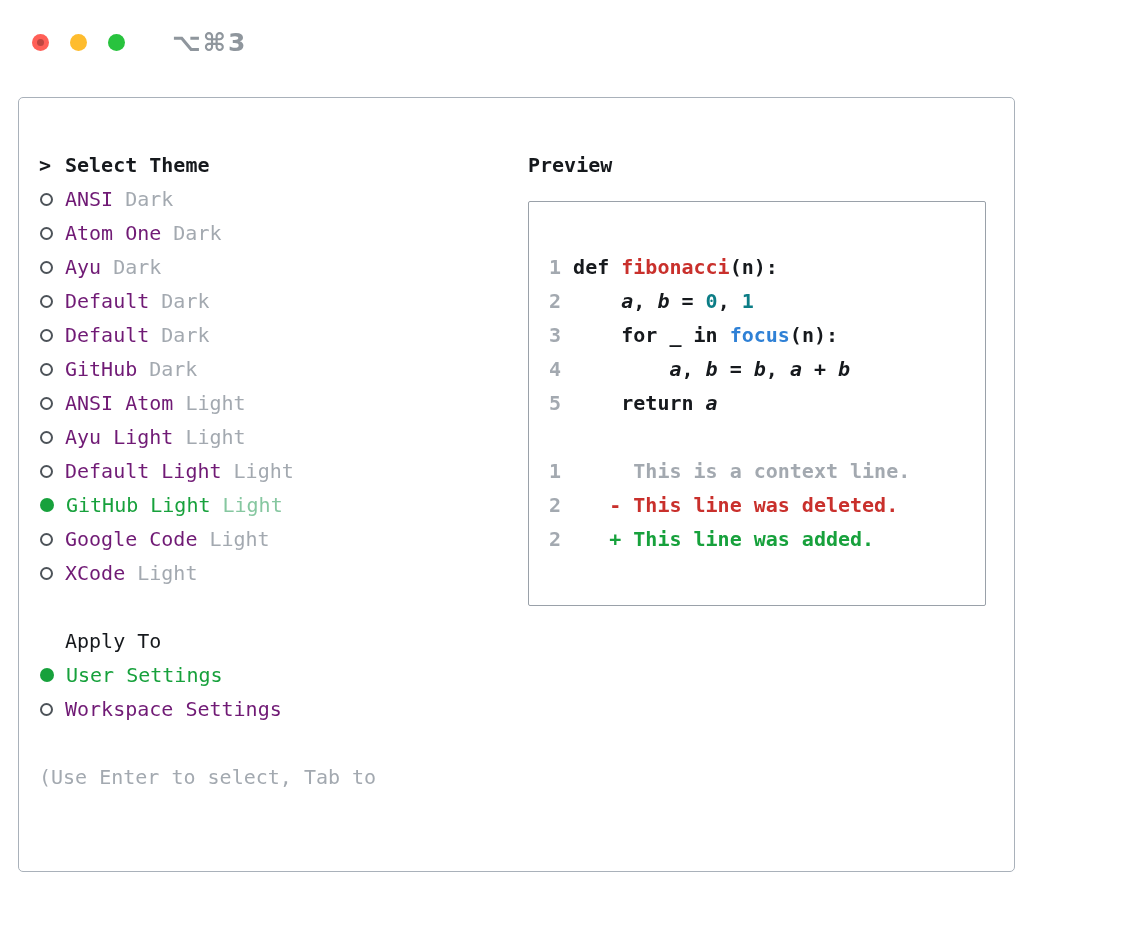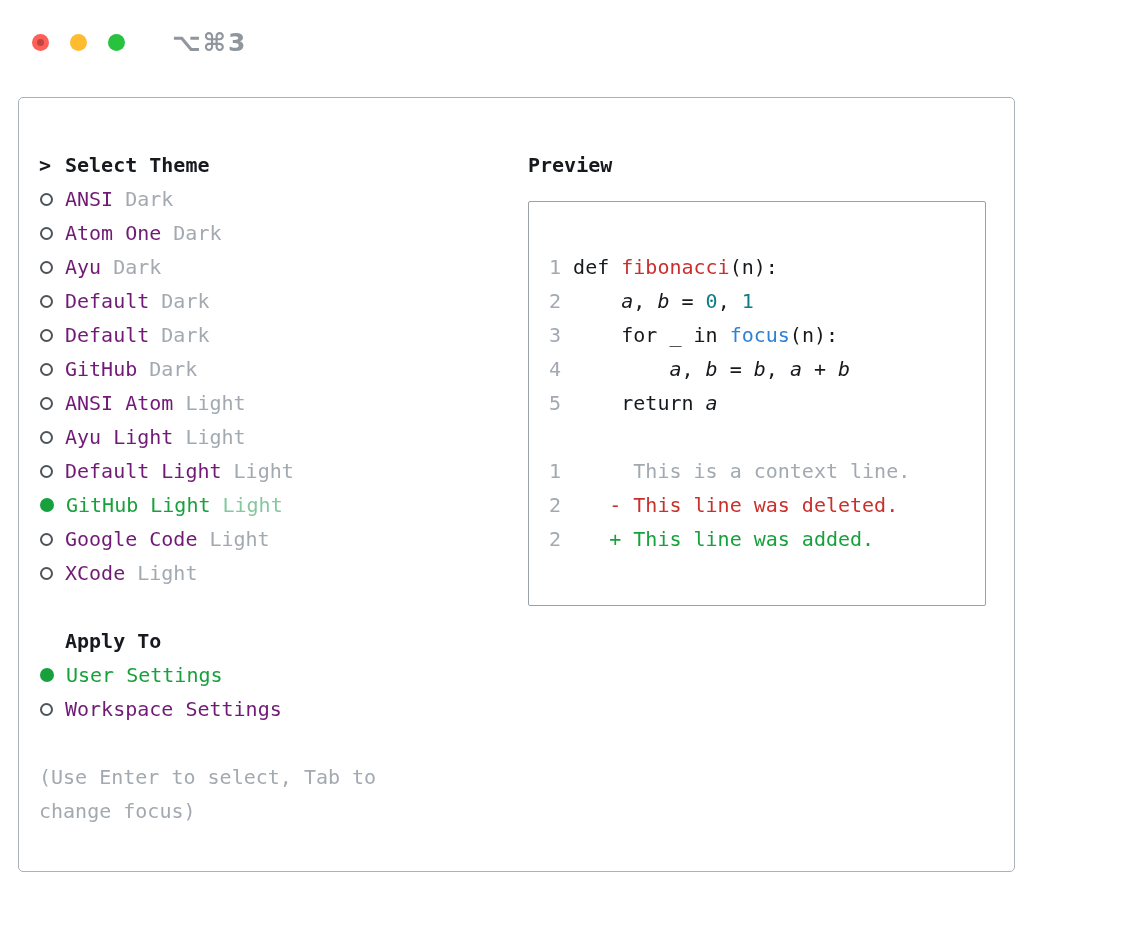--- a/index.html
+++ b/index.html
@@ -42,29 +42,29 @@
     flex:none; width:13px; height:13px; border-radius:50%;
     border:2px solid #4d5359; margin-left:1px; margin-right:12px;
   }
   .radio.on{ width:14px; height:14px; border:none; background:#17a13c; margin-right:12px; }
 
   .item .name{ color:#701a75; }
   .item.selected .name{ color:#17a13c; }
   .variant{ color:#a3a9b0; margin-left:12px; }
   .item.selected .variant{ color:#86c7a0; }
 
-  .apply-title{ font-weight:bold; padding-left:26px; }
+  .apply-title{ font-weight:normal; padding-left:26px; }
   .hint-line{ color:#a3a9b0; }
   .spacer{ height:34px; }
 
   
   .preview-box{
     margin-top:19px; height:405px; width:100%;
     border:1.5px solid #9aa1a9; border-radius:2px;
-    padding:48px 16px 0 20px; background:#ffffff;
+    padding:48px 16px 0 20px; background:#ffffff;font-weight:bold;
   }
   .code-line{ height:34px; line-height:34px; white-space:pre; font-size:20px; }
   .tok-text{ color:#16191d; }
   .tok-gray{ color:#a3a9b0; }
   .tok-red{ color:#c9302c; }
   .tok-green{ color:#17a13c;text-align:center; }
   .tok-blue{ color:#2f81d6; }
   .tok-teal{ color:#0c7d86; }
   .tok-var{ color:#16191d; font-style:italic; }
 </style>
@@ -106,21 +106,20 @@
 
     <div id="apply-list">
         <div class="row item selected"><span class="radio on"></span><span class="name">User Settings</span></div>
         <div class="row item"><span class="radio"></span><span class="name">Workspace Settings</span></div>
       </div>
 
     <div class="spacer"></div>
 
     <div>
       <div class="row hint-line">(Use Enter to select, Tab to</div>
-      <div class="row hint-line">change focus)</div>
     </div>
   </div>
 
   <div class="right-col">
     <div class="row title-row">Preview</div>
     <div class="preview-box">
       <div id="code-block">
           <div class="code-line"><span class="tok-gray">1 </span><span class="tok-text">def </span><span class="tok-red">fibonacci</span><span class="tok-text">(n):</span></div>
           <div class="code-line"><span class="tok-gray">2 </span><span class="tok-text">    </span><span class="tok-var">a</span><span class="tok-text">, </span><span class="tok-var">b</span><span class="tok-text"> = </span><span class="tok-teal">0</span><span class="tok-text">, </span><span class="tok-teal">1</span></div>
           <div class="code-line"><span class="tok-gray">3 </span><span class="tok-text">    for _ in </span><span class="tok-blue">focus</span><span class="tok-text">(n):</span></div>

